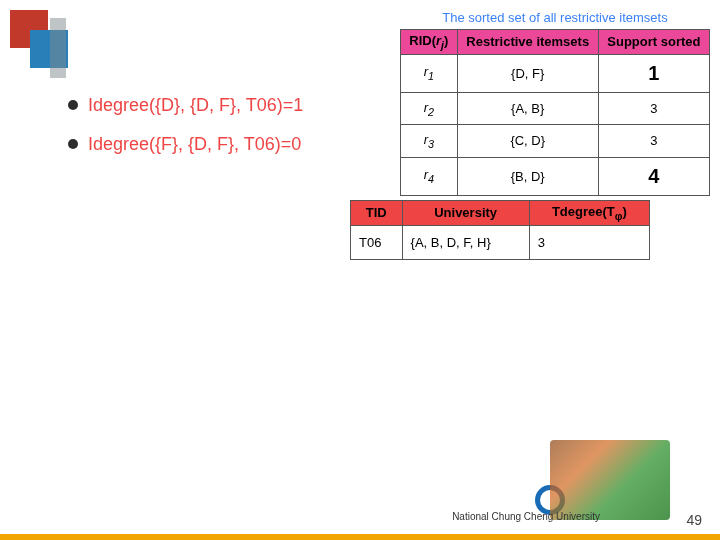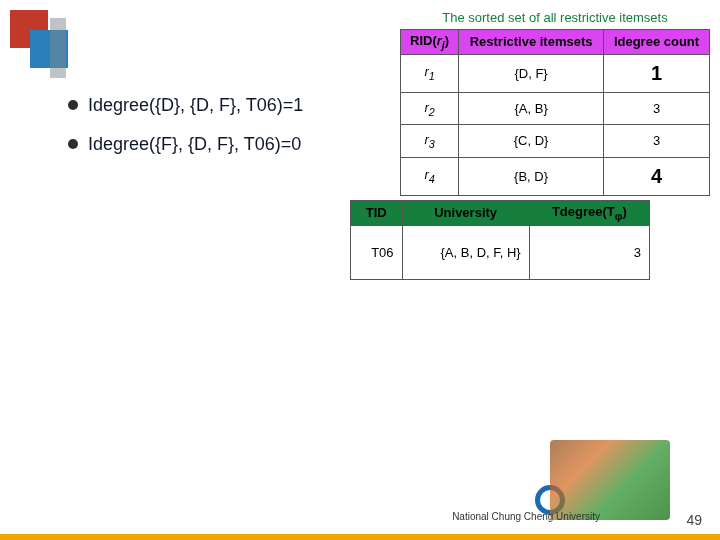--- a/index.html
+++ b/index.html
@@ -51,21 +51,21 @@
       position: absolute;
       top: 95px;
       left: 68px;
     }
     .bullet-item {
       display: flex;
       align-items: flex-start;
       margin-bottom: 18px;
       font-size: 18px;
       font-weight: normal;
-      color: #0f172a;
+      color: #ef4444;
     }
     .bullet-dot {
       width: 10px;
       height: 10px;
       background: #2c2c2c;
       border-radius: 50%;
       margin-right: 10px;
       margin-top: 5px;
       flex-shrink: 0;
     }
@@ -73,32 +73,32 @@
     
     .sorted-table-container {
       position: absolute;
       top: 10px;
       right: 10px;
       width: 310px;
     }
     .sorted-table-title {
       text-align: center;
       font-size: 13px;
-      color: #15803d;
+      color: #3b82f6;
       margin-bottom: 4px;
     }
     .sorted-table {
       border-collapse: collapse;
       width: 100%;
       font-size: 13px;
     }
     .sorted-table th {
       border: 1px solid #555;
       padding: 3px 8px;
-      background: #d946ef;
+      background: #ec4899;
       font-weight: bold;
       text-align: center;
     }
     .sorted-table td {
       border: 1px solid #555;
       padding: 7px 8px;
       text-align: center;
     }
     .sorted-table td.italic {
       font-style: italic;
@@ -116,28 +116,28 @@
       width: 300px;
     }
     .trans-table {
       border-collapse: collapse;
       width: 100%;
       font-size: 13px;
     }
     .trans-table th {
       border: 1px solid #555;
       padding: 3px 8px;
-      background: #15803d;
+      background: #ef4444;
       font-weight: bold;
       text-align: center;
     }
     .trans-table td {
       border: 1px solid #555;
-      padding: 19px 8px;
-      text-align: right;
+      padding: 9px 8px;
+      text-align: left;
     }
 
     
     .bottom-bar {
       position: absolute;
       bottom: 0;
       left: 0;
       right: 0;
       height: 6px;
       background: #f0a500;
@@ -219,21 +219,21 @@
   </div>
 </div>
 
 <div class="sorted-table-container">
   <div class="sorted-table-title">The sorted set of all restrictive itemsets</div>
   <table class="sorted-table">
     <thead>
       <tr>
         <th>RID(<em>r<sub>j</sub></em>)</th>
         <th>Restrictive itemsets</th>
-        <th>Idegree count</th>
+        <th>Support sorted</th>
       </tr>
     </thead>
     <tbody>
       <tr>
         <td class="italic">r<sub>1</sub></td>
         <td>{D, F}</td>
         <td><span class="bold-large">1</span></td>
       </tr>
       <tr>
         <td class="italic">r<sub>2</sub></td>

